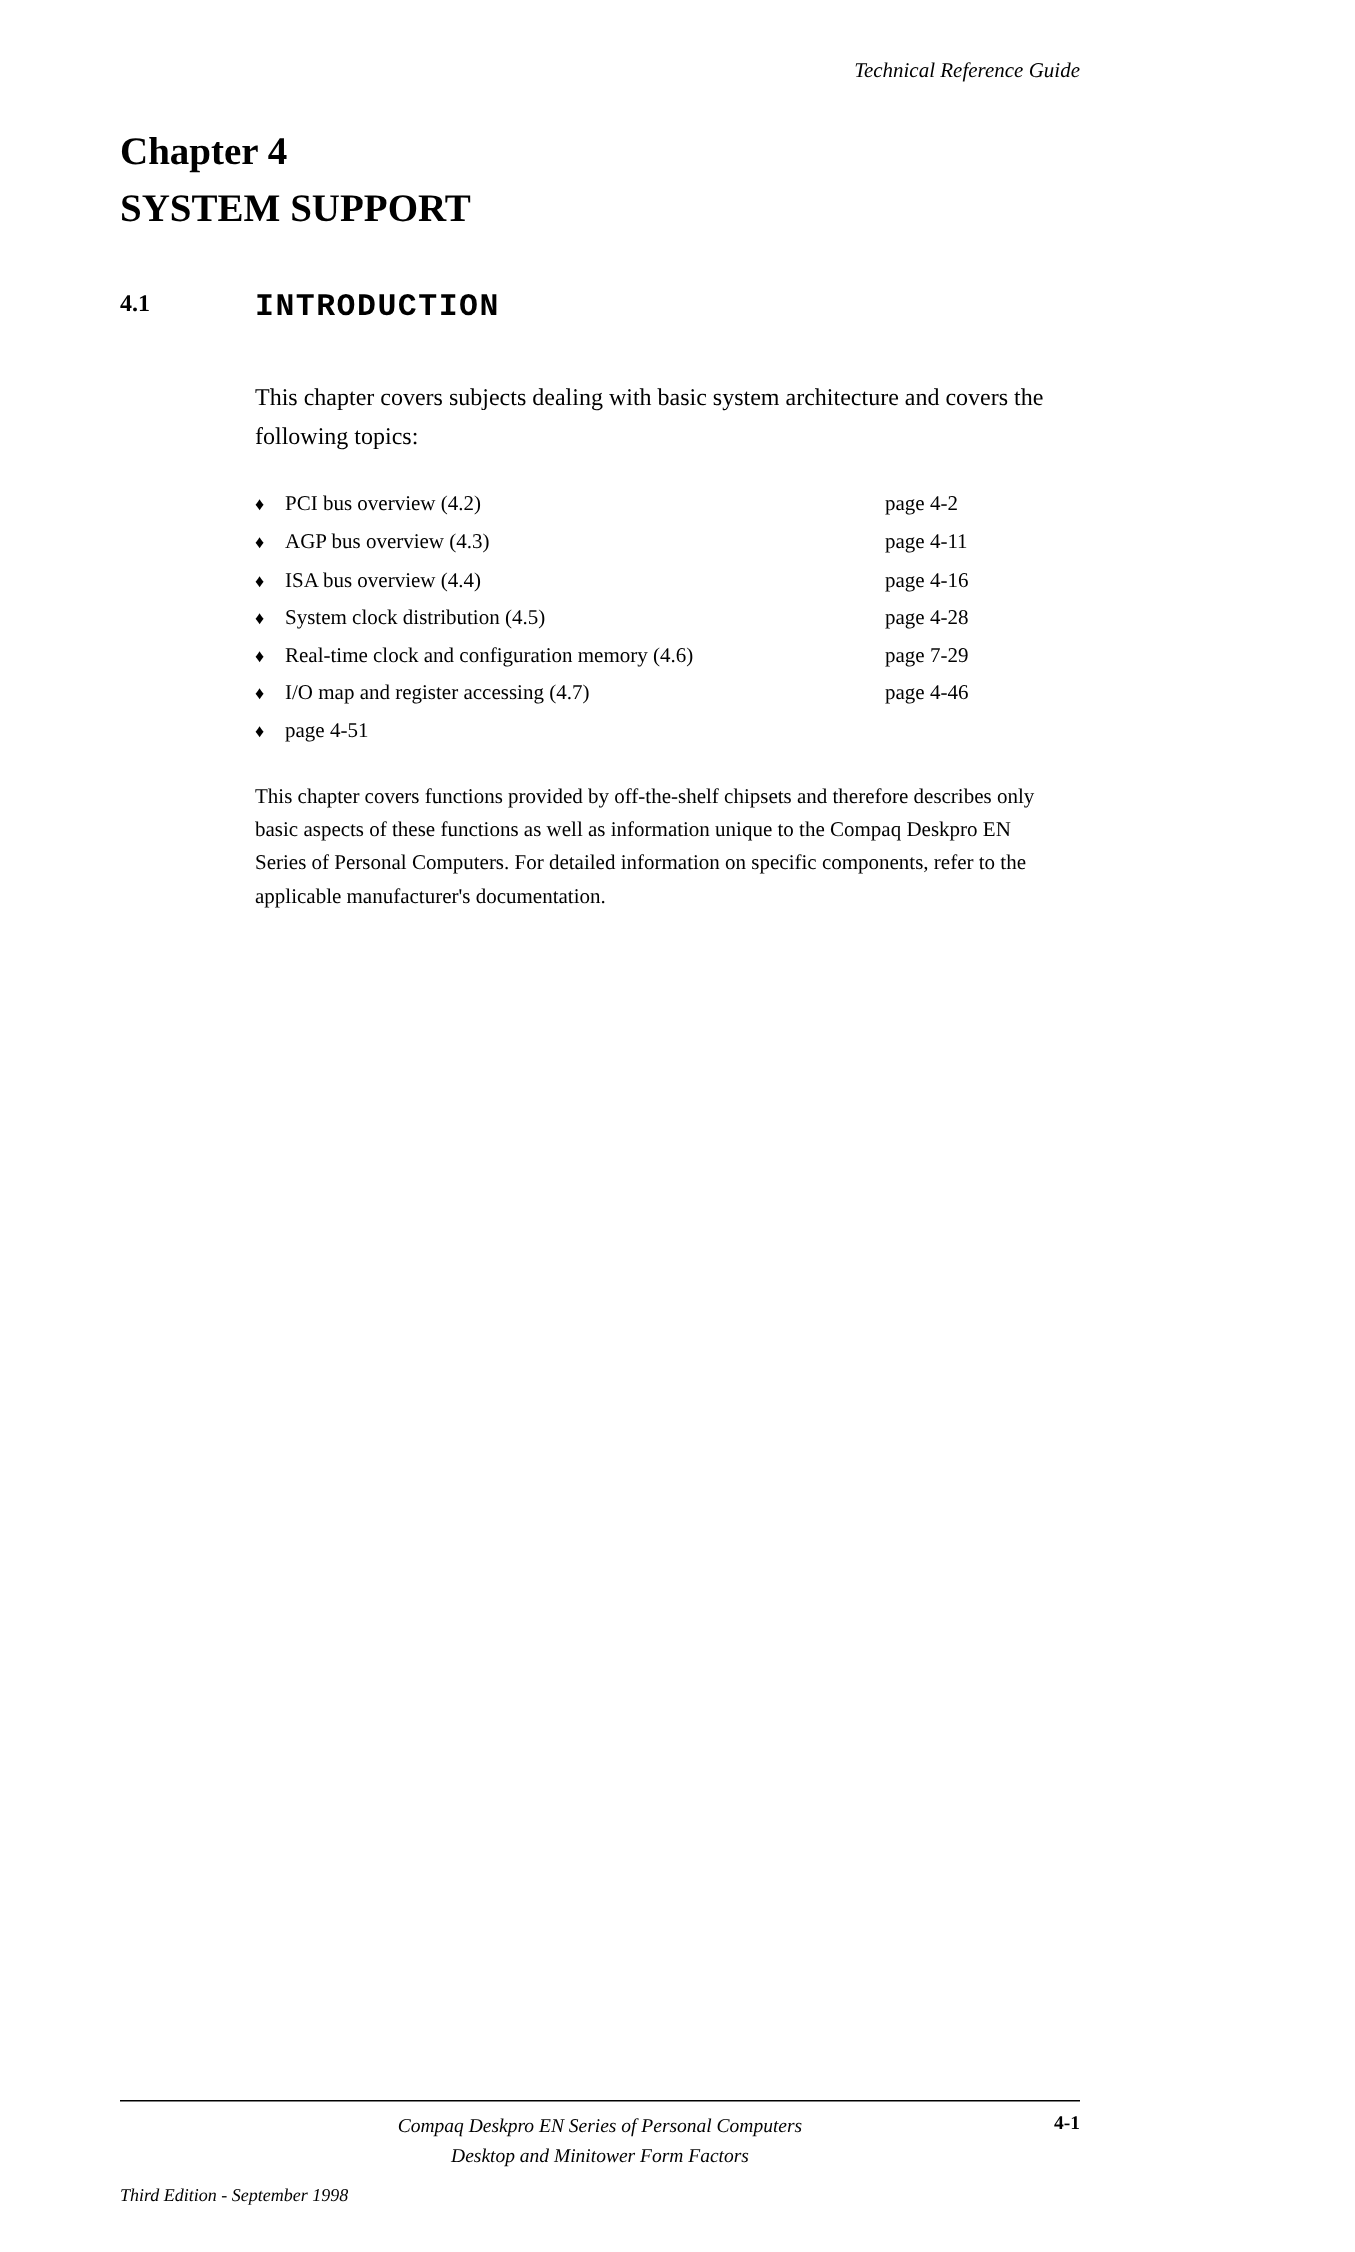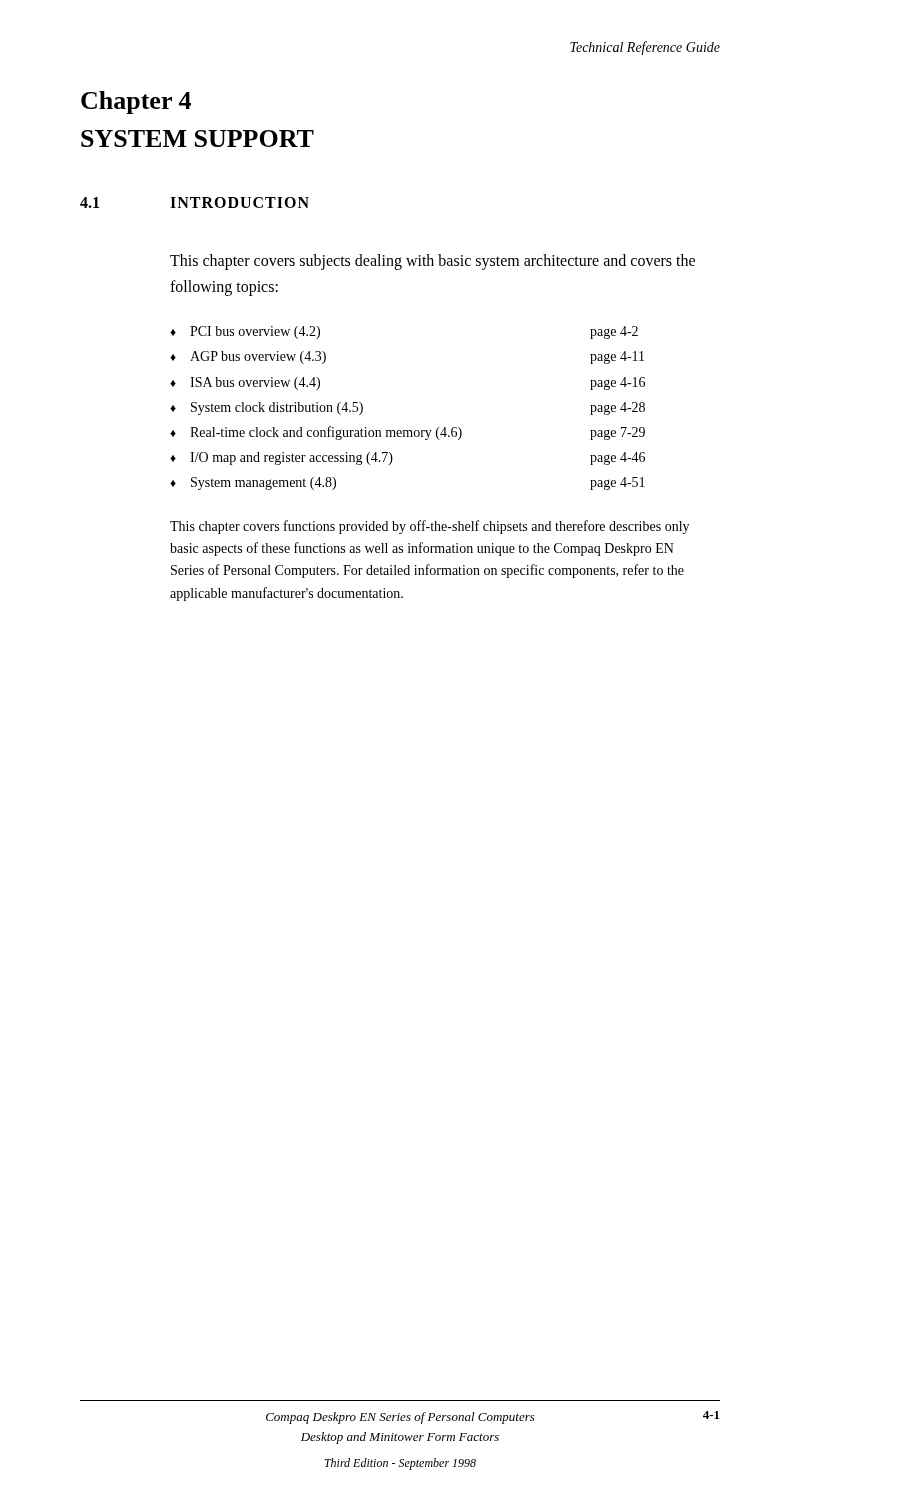--- a/index.html
+++ b/index.html
@@ -52,23 +52,24 @@
       margin-top: 10px;
     }
 
     .section-number {
       font-size: 16px;
       font-weight: bold;
       min-width: 50px;
     }
 
     .section-title {
-      font-size: 16px;
+      font-size: 21px;
       font-weight: bold;
       letter-spacing: 1px;
+      font-family: Liberation Mono, monospace;
     }
 
     .section-content {
       margin-left: 90px;
       margin-right: 20px;
     }
 
     .intro-paragraph {
       font-size: 16px;
       line-height: 1.6;
@@ -143,21 +144,21 @@
 
     .footer-page-num {
       position: absolute;
       right: 0;
       top: 0;
       font-size: 13px;
       font-weight: bold;
     }
 
     .footer-bottom {
-      text-align: center;
+      text-align: left;
       font-style: italic;
       font-size: 12px;
       margin-top: 10px;
     }
   </style>
 </head>
 <body>
 
 <div class="page">
 
@@ -216,21 +217,20 @@
         <li>
           <span class="bullet-diamond">♦</span>
           <span class="bullet-text">
             <span class="bullet-item-label">I/O map and register accessing (4.7)</span>
             <span class="bullet-page">page 4-46</span>
           </span>
         </li>
         <li>
           <span class="bullet-diamond">♦</span>
           <span class="bullet-text">
-            <span class="bullet-item-label">System management (4.8)</span>
             <span class="bullet-page">page 4-51</span>
           </span>
         </li>
       </ul>
 
     <p class="closing-paragraph">This chapter covers functions provided by off-the-shelf chipsets and therefore describes only basic aspects of these functions as well as information unique to the Compaq Deskpro EN Series of Personal Computers.  For detailed information on specific components, refer to the applicable manufacturer's documentation.</p>
 
   </div>
 
   <div class="footer-wrapper">

